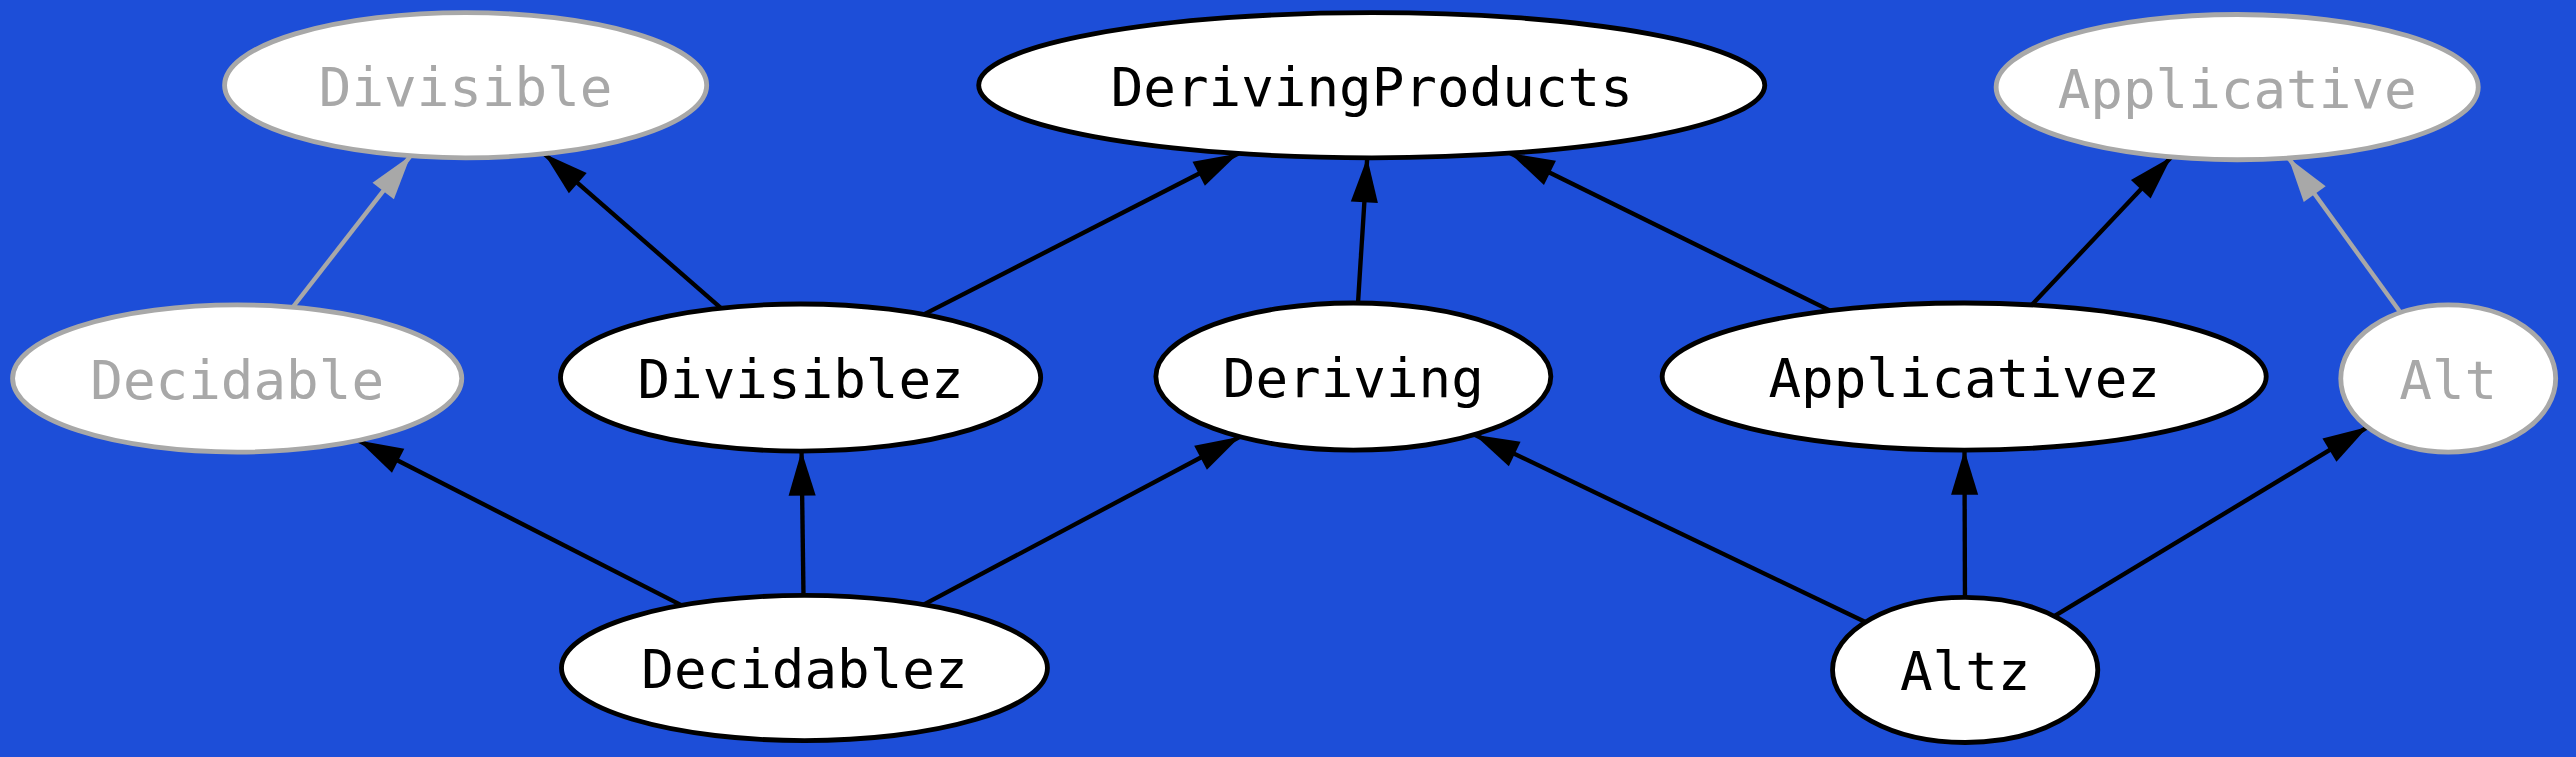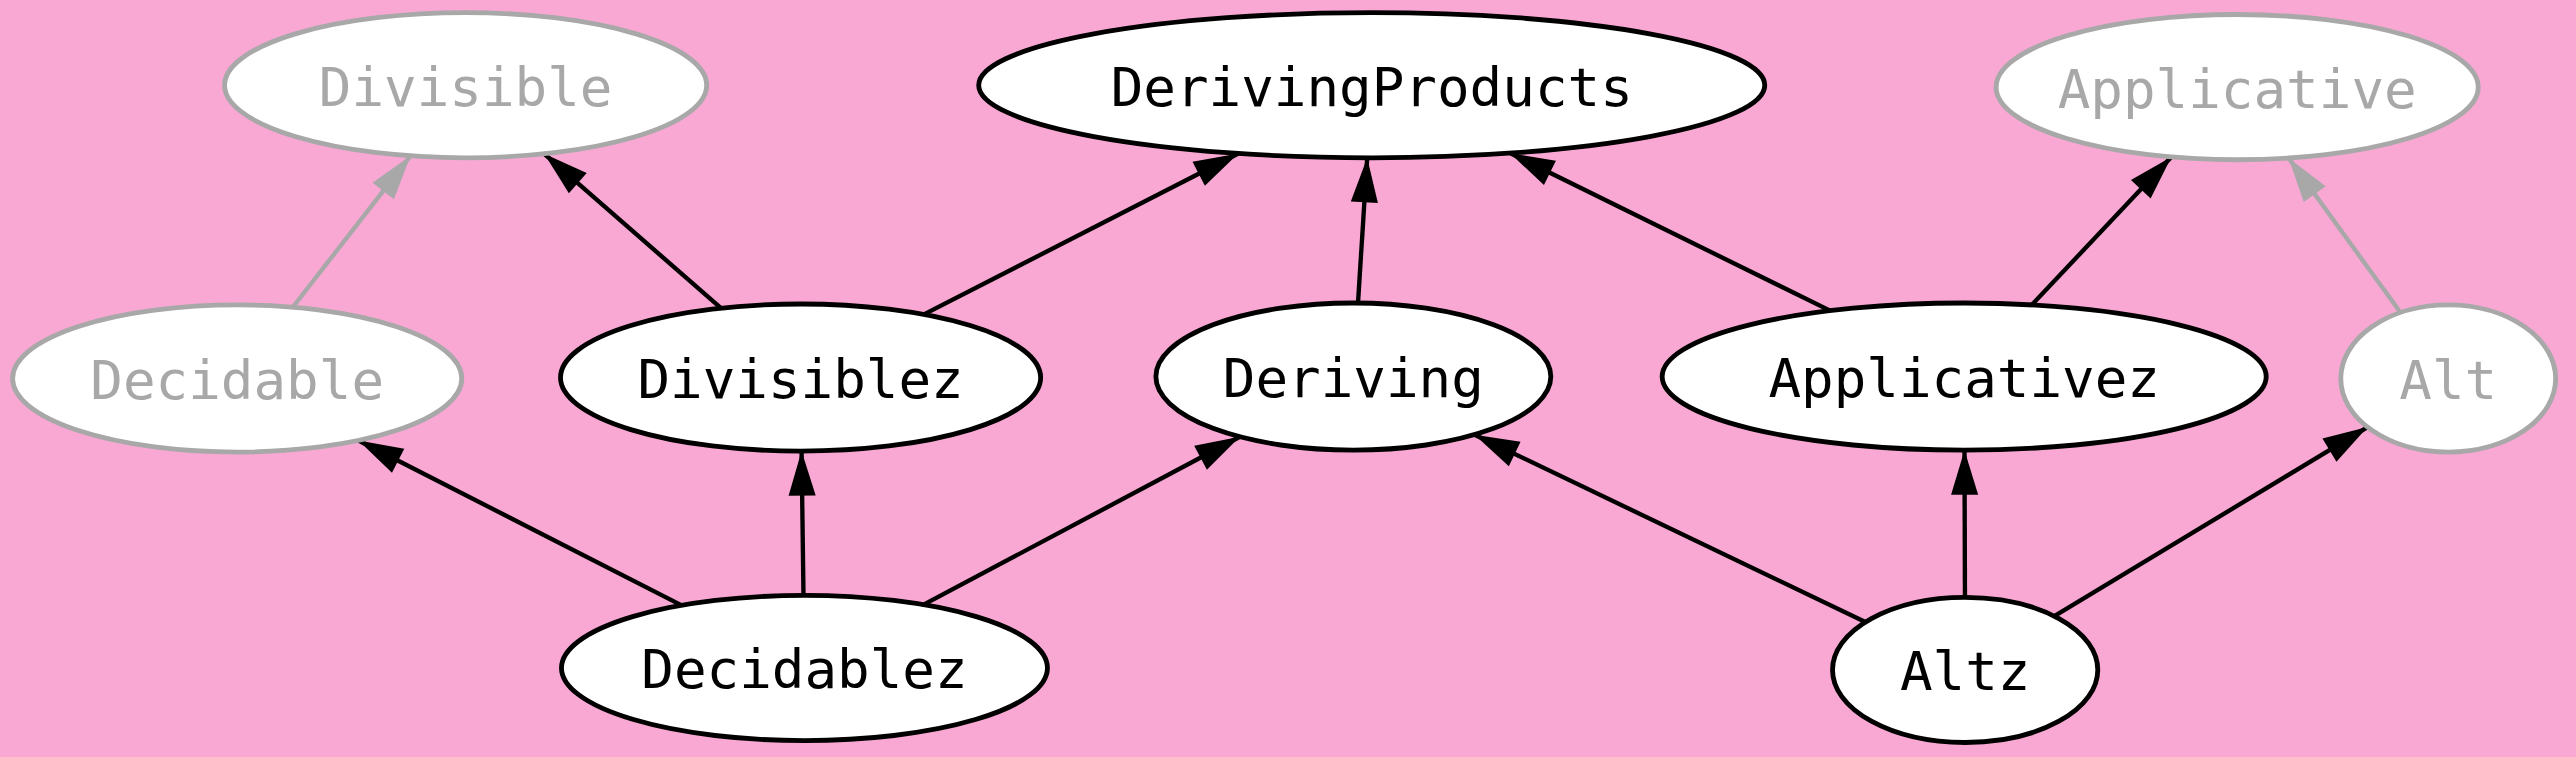--- a/index.html
+++ b/index.html
@@ -3,21 +3,21 @@
 <meta charset="utf-8">
 <style>
   html, body {
     margin: 0;
     padding: 0;
     background: #ffffff;
   }
   .stage {
     width: 2576px;
     height: 758px;
-    background: #f9a8d4;
+    background: #1d4ed8;
     overflow: hidden;
   }
   svg {
     display: block;
     width: 2576px;
     height: 758px;
   }
   .node-label {
     font-family: "DejaVu Sans Mono", "Liberation Mono", monospace;
     font-size: 56px;

